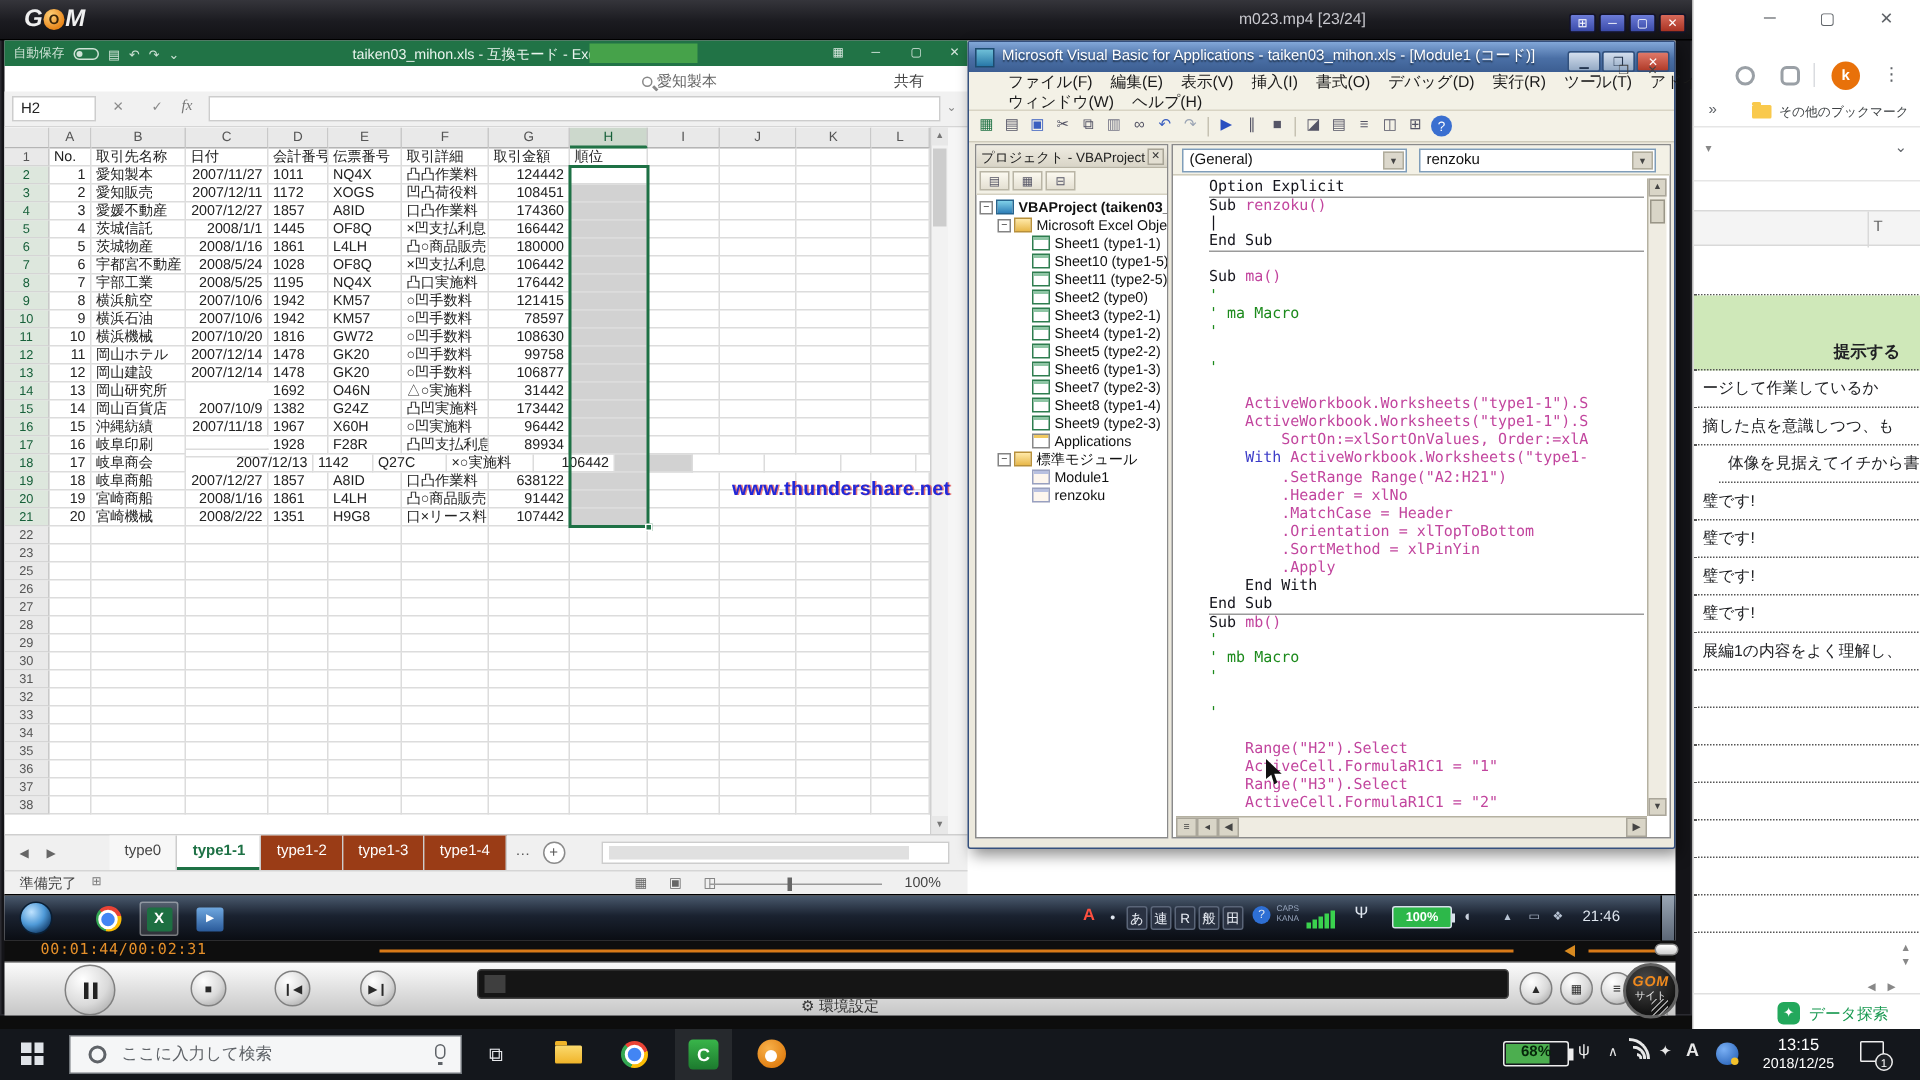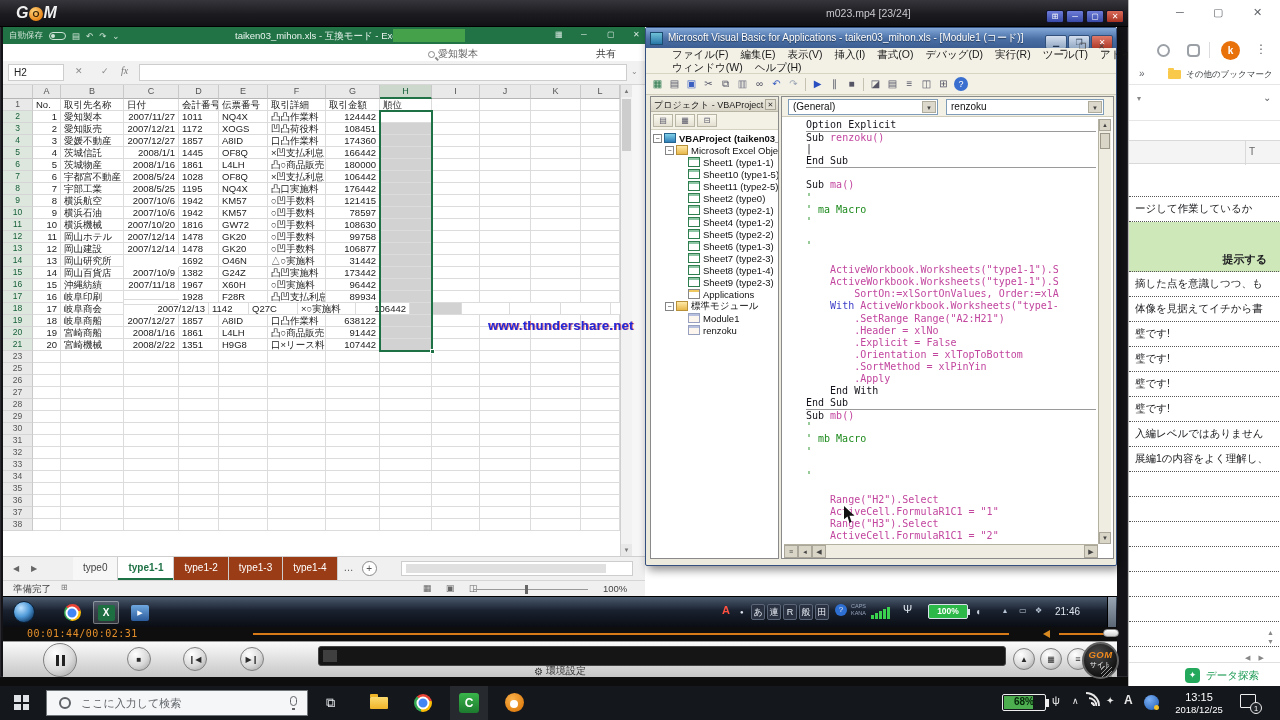--- a/index.html
+++ b/index.html
@@ -288,21 +288,21 @@
         <div class="xcell sel first" style="width: 52px;"></div>
         <div class="xcell" style="width: 48px;"></div>
         <div class="xcell" style="width: 51px;"></div>
         <div class="xcell" style="width: 50px;"></div>
         <div class="xcell" style="width: 39px;"></div>
       </div>
       <div class="xrow">
         <div class="rh rhl">3</div>
         <div class="xcell ar" style="width: 28px;">2</div>
         <div class="xcell al" style="width: 63px;">愛知販売</div>
-        <div class="xcell ar" style="width: 55px;">2007/12/21</div>
+        <div class="xcell ar" style="width: 55px;">2007/12/11</div>
         <div class="xcell al" style="width: 40px;">1172</div>
         <div class="xcell al" style="width: 49px;">XOGS</div>
         <div class="xcell al" style="width: 58px;">凹凸荷役料</div>
         <div class="xcell ar" style="width: 54px;">108451</div>
         <div class="xcell sel" style="width: 52px;"></div>
         <div class="xcell" style="width: 48px;"></div>
         <div class="xcell" style="width: 51px;"></div>
         <div class="xcell" style="width: 50px;"></div>
         <div class="xcell" style="width: 39px;"></div>
       </div>
@@ -564,20 +564,35 @@
       <div class="xrow">
         <div class="rh rhl">21</div>
         <div class="xcell ar" style="width: 28px;">20</div>
         <div class="xcell al" style="width: 63px;">宮崎機械</div>
         <div class="xcell ar" style="width: 55px;">2008/2/22</div>
         <div class="xcell al" style="width: 40px;">1351</div>
         <div class="xcell al" style="width: 49px;">H9G8</div>
         <div class="xcell al" style="width: 58px;">口×リース料</div>
         <div class="xcell ar" style="width: 54px;">107442</div>
         <div class="xcell sel" style="width: 52px;"></div>
+        <div class="xcell" style="width: 48px;"></div>
+        <div class="xcell" style="width: 51px;"></div>
+        <div class="xcell" style="width: 50px;"></div>
+        <div class="xcell" style="width: 39px;"></div>
+      </div>
+      <div class="xrow">
+        <div class="rh">22</div>
+        <div class="xcell" style="width: 28px;"></div>
+        <div class="xcell" style="width: 63px;"></div>
+        <div class="xcell" style="width: 55px;"></div>
+        <div class="xcell" style="width: 40px;"></div>
+        <div class="xcell" style="width: 49px;"></div>
+        <div class="xcell" style="width: 58px;"></div>
+        <div class="xcell" style="width: 54px;"></div>
+        <div class="xcell" style="width: 52px;"></div>
         <div class="xcell" style="width: 48px;"></div>
         <div class="xcell" style="width: 51px;"></div>
         <div class="xcell" style="width: 50px;"></div>
         <div class="xcell" style="width: 39px;"></div>
       </div>
       <div class="xrow">
         <div class="rh">23</div>
         <div class="xcell" style="width: 28px;"></div>
         <div class="xcell" style="width: 63px;"></div>
         <div class="xcell" style="width: 55px;"></div>
@@ -980,21 +995,21 @@
           <div class="cl"><span class="cc">'</span></div>
           <div class="cl">&nbsp;</div>
           <div class="cl"><span class="cc">'</span></div>
           <div class="cl">&nbsp;</div>
           <div class="cl"><span class="cm">    ActiveWorkbook.Worksheets("type1-1").S</span></div>
           <div class="cl"><span class="cm">    ActiveWorkbook.Worksheets("type1-1").S</span></div>
           <div class="cl"><span class="cm">        SortOn:=xlSortOnValues, Order:=xlA</span></div>
           <div class="cl"><span class="cm">    </span><span class="cb">With</span><span class="cm"> ActiveWorkbook.Worksheets("type1-</span></div>
           <div class="cl"><span class="cm">        .SetRange Range("A2:H21")</span></div>
           <div class="cl"><span class="cm">        .Header = xlNo</span></div>
-          <div class="cl"><span class="cm">        .Explicit = False</span></div>
+          <div class="cl"><span class="cm">        .MatchCase = Header</span></div>
           <div class="cl"><span class="cm">        .Orientation = xlTopToBottom</span></div>
           <div class="cl"><span class="cm">        .SortMethod = xlPinYin</span></div>
           <div class="cl"><span class="cm">        .Apply</span></div>
           <div class="cl"><span class="ck">    End With</span></div>
           <div class="cl"><span class="ck">End Sub</span></div>
           <div class="cl sep"><span class="ck">Sub </span><span class="cm">mb()</span></div>
           <div class="cl"><span class="cc">'</span></div>
           <div class="cl"><span class="cc">' mb Macro</span></div>
           <div class="cl"><span class="cc">'</span></div>
           <div class="cl">&nbsp;</div>
@@ -1101,29 +1116,28 @@
     <span class="cline" style="top:84px"></span>
     <span class="abs" style="left:8px;top:94px;color:#888;font-size:8px">▾</span>
     <span class="abs" style="left:134px;top:92px;color:#5f6368;font-size:10px">⌄</span>
     <span class="cline" style="top:120px"></span>
     <div id="chdr">
         <i></i>
         <span>T</span>
       </div>
     <div id="crows">
         <div class="crow" style="height: 33px;"></div>
+        <div class="crow green" style="height: 50px;">提示する</div>
         <div class="crow" style="height: 25px;">ージして作業しているか</div>
-        <div class="crow green" style="height: 50px;">提示する</div>
         <div class="crow" style="height: 25px;">摘した点を意識しつつ、も</div>
-        <div class="crow" style="height: 25px;">体像を見据えてイチから書</div>
+        <div class="crow" style="height: 25px; margin-left: 17px;">体像を見据えてイチから書</div>
         <div class="crow" style="height: 25px;">璧です!</div>
         <div class="crow" style="height: 25px;">璧です!</div>
         <div class="crow" style="height: 25px;">璧です!</div>
         <div class="crow" style="height: 25px;">璧です!</div>
-        <div class="crow" style="height: 25px;">入編レベルではありません</div>
         <div class="crow" style="height: 25px;">展編1の内容をよく理解し、</div>
         <div class="crow" style="height: 25px;"></div>
         <div class="crow" style="height: 25px;"></div>
         <div class="crow" style="height: 25px;"></div>
         <div class="crow" style="height: 25px;"></div>
         <div class="crow" style="height: 25px;"></div>
         <div class="crow" style="height: 25px;"></div>
         <div class="crow" style="height: 25px;"></div>
       </div>
     <span id="cscr">▲<br>▼</span>

